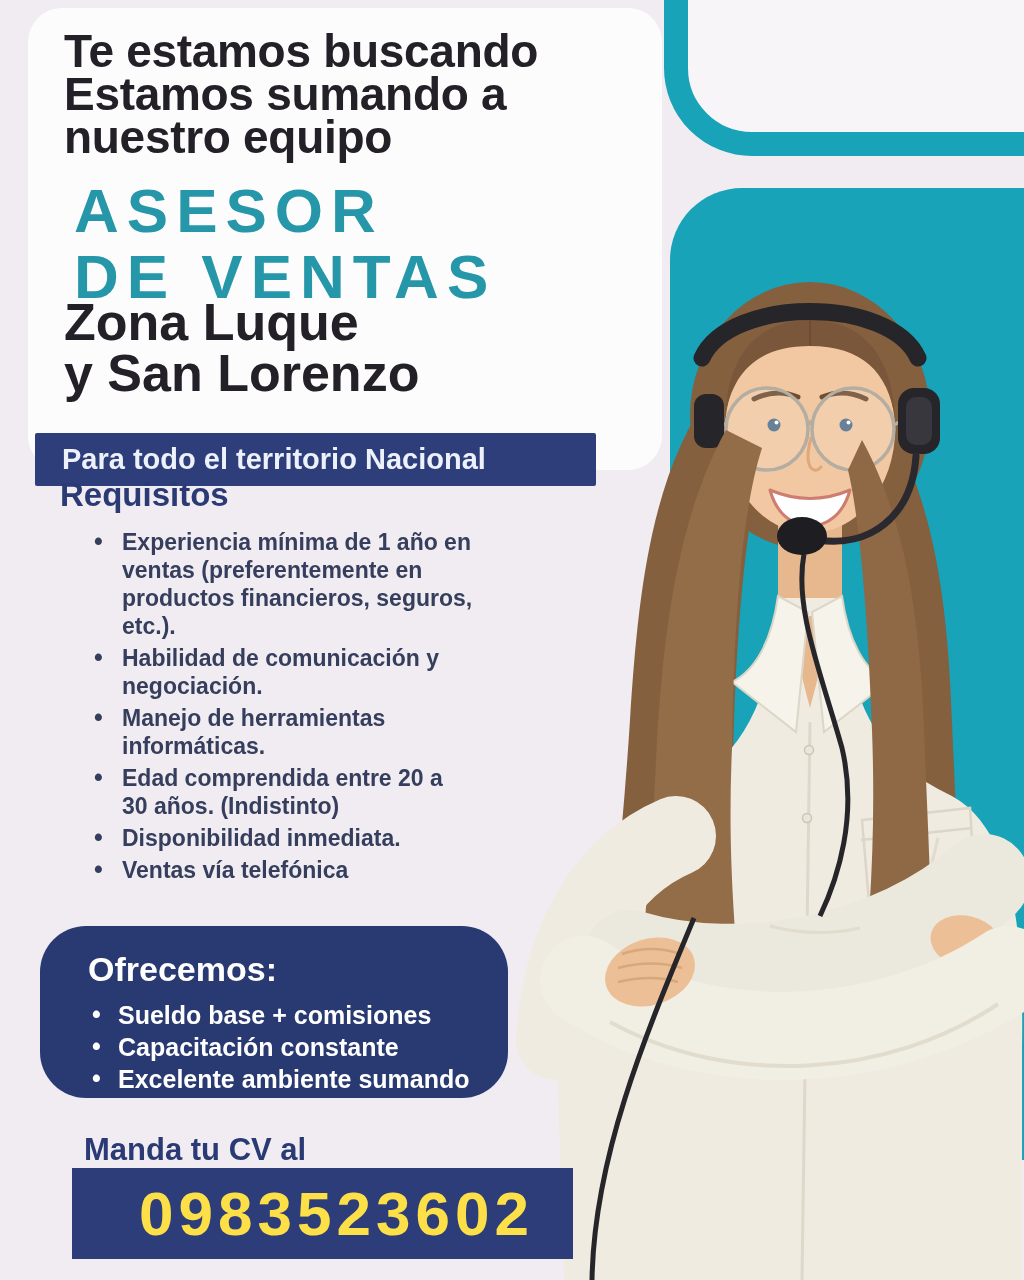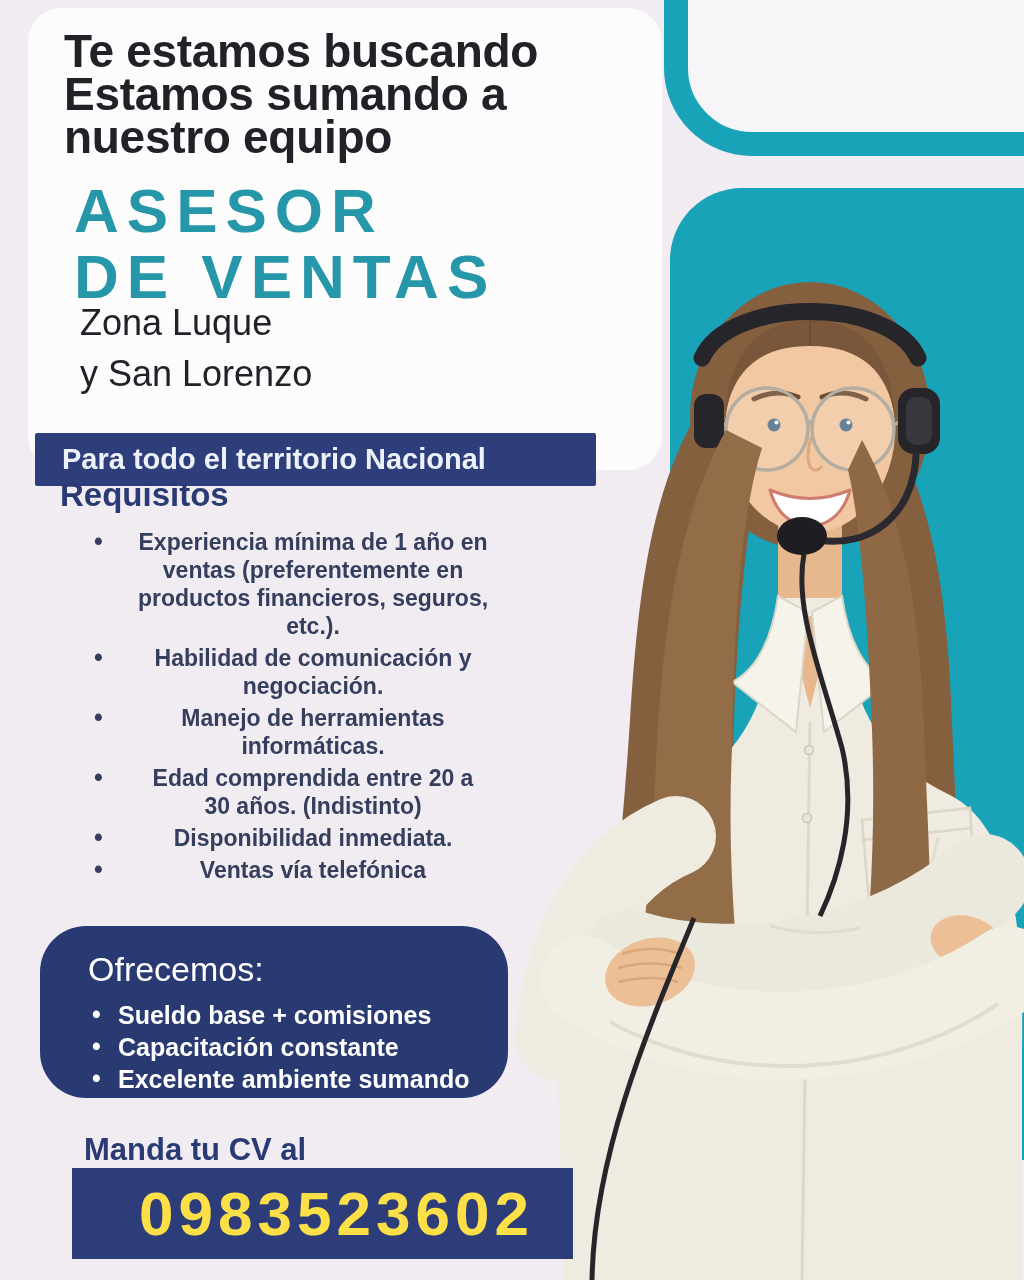--- a/index.html
+++ b/index.html
@@ -14,38 +14,38 @@
     border:24px solid var(--teal,#18a3b9);border-radius:88px;background:#f8f5f8;
     box-sizing:border-box;}
   .teal-fill{position:absolute;left:670px;top:188px;width:354px;height:972px;
     background:var(--teal,#18a3b9);border-radius:72px 0 0 0;}
   .photo{position:absolute;left:464px;top:278px;width:560px;height:1002px;}
 
   .intro{position:absolute;left:64px;top:30px;font-size:46px;line-height:43px;
     font-weight:800;color:var(--dark_text,#232028);letter-spacing:-0.3px;}
   .title{position:absolute;left:62px;top:166px;margin:12px;font-size:62px;line-height:66px;
     font-weight:800;color:var(--teal_text,#2697a9);letter-spacing:8px;}
-  .zona{position:absolute;left:80px;top:297px;font-size:36px;line-height:51px;
-    font-weight:400;color:var(--dark_text,#232028);}
+  .zona{position:absolute;left:64px;top:297px;font-size:52px;line-height:51px;
+    font-weight:700;color:var(--dark_text,#232028);}
   .banner{position:absolute;left:35px;top:433px;width:561px;height:53px;
     background:var(--navy_banner,#2d3e7b);color:var(--banner_text,#edf1fa);
     font-size:29px;font-weight:800;line-height:53px;padding-left:27px;
     box-sizing:border-box;border-radius:2px;}
   .req-heading{position:absolute;left:60px;top:476px;font-size:33px;font-weight:800;
     color:var(--navy_text,#2a3a74);}
   .req-list{position:absolute;left:92px;top:528px;width:412px;margin:0;padding:0;
     list-style:none;font-size:23px;line-height:28px;font-weight:700;
     color:var(--body_text,#353e5c);}
-  .req-list li{position:relative;padding-left:30px;margin-bottom:4px;white-space:pre-line;text-align:center;}
+  .req-list li{position:relative;padding-left:30px;margin-bottom:4px;white-space:pre-line;}
   .req-list li::before{content:"\2022";position:absolute;left:2px;top:-1px;font-size:25px;}
 
   .offer-box{position:absolute;left:40px;top:926px;width:468px;height:172px;
     background:var(--navy_box,#293a72);border-radius:46px;color:#fff;
     box-sizing:border-box;padding:24px 0 0 48px;}
-  .offer-heading{font-size:34px;font-weight:400;margin:0 0 10px 0;}
+  .offer-heading{font-size:34px;font-weight:700;margin:0 0 10px 0;}
   .offer-list{margin:0;padding:0;list-style:none;font-size:25px;line-height:32px;font-weight:700;}
   .offer-list li{position:relative;padding-left:30px;}
   .offer-list li::before{content:"\2022";position:absolute;left:4px;top:-1px;}
 
   .cv-label{position:absolute;left:84px;top:1116px;font-size:31px;font-weight:800;
     color:var(--navy_text,#2a3a74);margin-top:16px;}
   .phone-box{position:absolute;left:72px;top:1168px;width:473px;height:91px;
     background:var(--navy_box2,#2c3d79);color:#fde047;font-size:62px;font-weight:800;
     line-height:91px;text-align:center;letter-spacing:5px;padding-left:28px;}
 </style>

